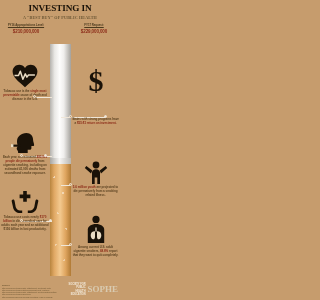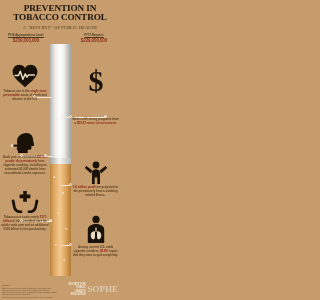--- a/index.html
+++ b/index.html
@@ -112,22 +112,21 @@
 
 <div id="page">
 
   <div class="cig">
     <div class="cig-paper"></div>
     <div class="cig-band"></div>
     <div class="cig-filter"></div>
   </div>
 
   <div class="header">
-    <div class="h-title">PREVENTION IN</div>
-    <div class="h-title">TOBACCO CONTROL</div>
+    <div class="h-title">INVESTING IN</div>
     <div class="h-sub">A "BEST BUY" OF PUBLIC HEALTH</div>
   </div>
 
   <div class="fund-row">
     <div class="fund-col">
       <div class="fund-label">FY16 Appropriations Level:</div>
       <div class="fund-val">$210,000,000</div>
     </div>
     <div class="fund-col">
       <div class="fund-label">FY17 Request:</div>

